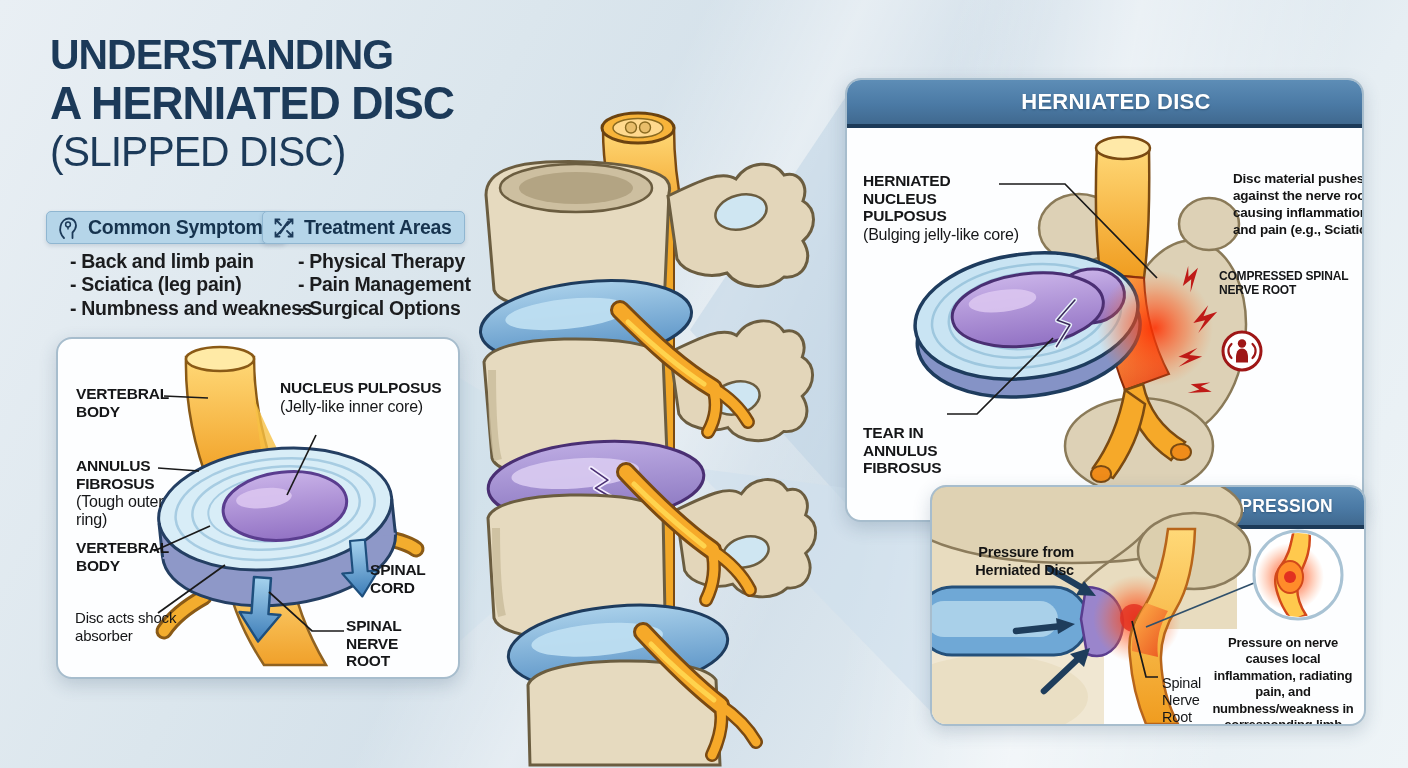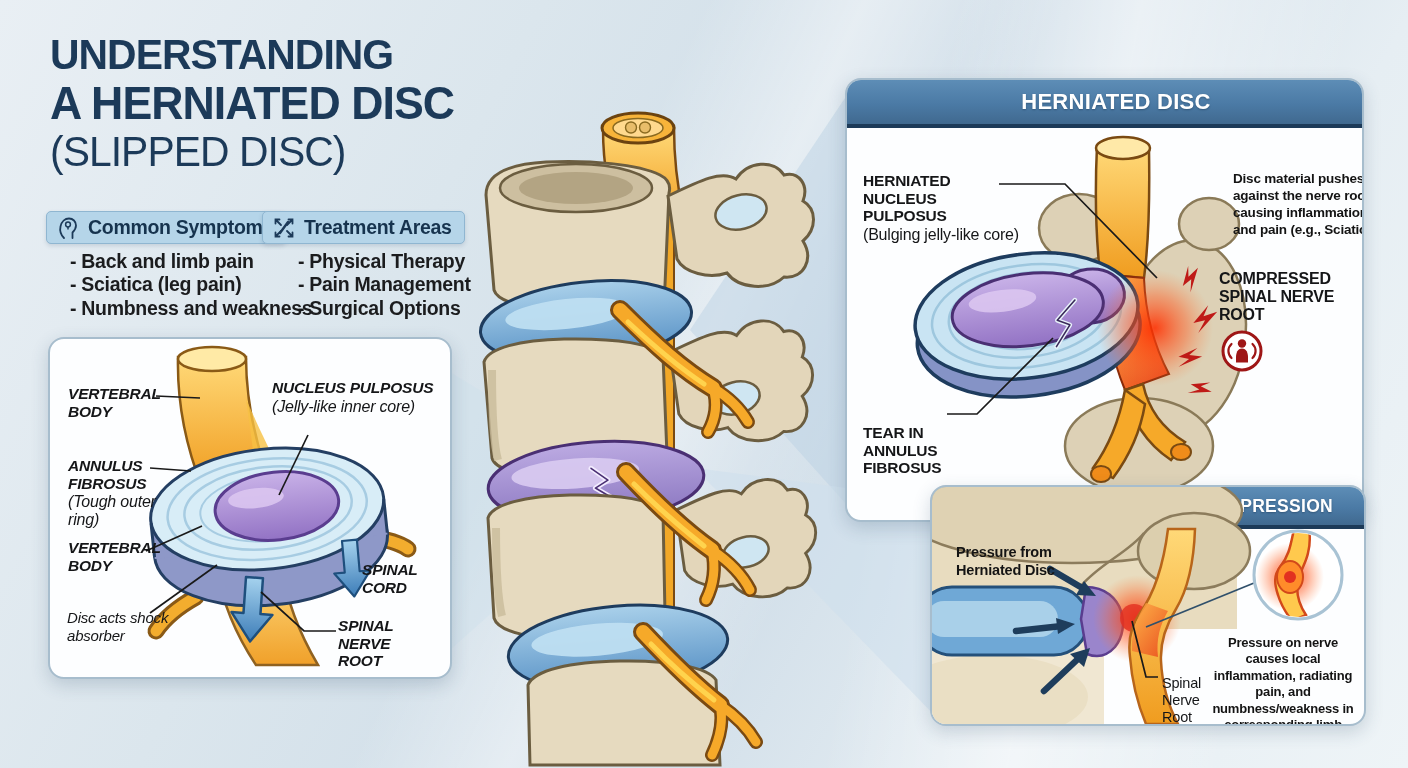--- a/index.html
+++ b/index.html
@@ -203,21 +203,21 @@
       <g>
         <path d="M175,532 C206,565 230,588 252,605" stroke="#7a4a12" stroke-width="20"></path>
         <path d="M252,605 C268,616 280,628 288,642 M252,605 C256,622 252,638 244,655" stroke="#7a4a12" stroke-width="14"></path>
         <path d="M175,532 C206,565 230,588 252,605" stroke="#f6a929" stroke-width="14"></path>
         <path d="M252,605 C268,616 280,628 288,642 M252,605 C256,622 252,638 244,655" stroke="#f6a929" stroke-width="9"></path>
         <path d="M183,544 C208,570 228,586 246,600" stroke="#ffd34d" stroke-width="5"></path>
       </g>
     </g>
   </svg>
 
-  <div class="panel" style="left:48px;top:337px;width:400px;height:338px;font-style:italic;">
+  <div class="panel" style="left:56px;top:337px;width:400px;height:338px;">
     <svg width="400" height="338" style="left:0;top:0" viewBox="0 0 400 338">
 
       <g>
         <path d="M128,18 C127,62 135,105 152,148 L215,128 C202,90 196,52 196,18 Z" fill="url(#goldV)" stroke="#8a5a16" stroke-width="2.5"></path>
         <ellipse cx="162" cy="20" rx="34" ry="12" fill="#ffeaa6" stroke="#8a5a16" stroke-width="2.5"></ellipse>
         <path d="M196,60 C214,100 228,130 242,150 L210,162 Z" fill="#f6c044" stroke="none" opacity=".8"></path>
       </g>
 
       <g>
         <path d="M166,228 C172,262 186,296 206,326 L268,326 C248,292 236,258 232,228 Z" fill="url(#goldV)" stroke="#8a5a16" stroke-width="2.5" opacity=".95"></path>
@@ -317,21 +317,21 @@
       <g stroke="#1a1a1a" stroke-width="1.7" fill="none">
         <path d="M152,56 L218,56 L310,150"></path>
         <path d="M100,286 L130,286 L206,210"></path>
       </g>
     </svg>
     <div class="lbl" style="left:16px;top:92px;width:170px;">
       <span style="display:block;max-width:108px;">HERNIATED NUCLEUS PULPOSUS</span>
       <span class="sub">(Bulging jelly-like core)</span>
     </div>
     <div class="para" style="left:358px;top:90px;width:150px;margin-left:28px;">Disc material pushes against the nerve root, causing inflammation and pain (e.g., Sciatica)</div>
-    <div class="lbl" style="left:372px;top:190px;width:138px;font-size:16px;">COMPRESSED SPINAL NERVE ROOT</div>
+    <div class="lbl" style="left:372px;top:190px;width:138px;font-size:12px;">COMPRESSED SPINAL NERVE ROOT</div>
     <svg width="46" height="46" viewBox="0 0 46 46" style="left:372px;top:248px;">
       <circle cx="23" cy="23" r="19" fill="#ffffff" stroke="#9e1616" stroke-width="3"></circle>
       <circle cx="23" cy="15.5" r="4.2" fill="#9e1616"></circle>
       <path d="M23,20.5 C18.5,20.5 17,25 17,29.5 L17,34.5 L29,34.5 L29,29.5 C29,25 27.5,20.5 23,20.5 Z" fill="#9e1616"></path>
       <path d="M12.5,16 A9.5,9.5 0 0 0 12.5,30" fill="none" stroke="#9e1616" stroke-width="2.2" stroke-linecap="round"></path>
       <path d="M33.5,16 A9.5,9.5 0 0 1 33.5,30" fill="none" stroke="#9e1616" stroke-width="2.2" stroke-linecap="round"></path>
     </svg>
     <div class="lbl" style="left:16px;top:304px;width:100px;margin-top:40px;">TEAR IN ANNULUS FIBROSUS</div>
   </div>
 
@@ -382,17 +382,17 @@
         <g clip-path="url(#insetClip)">
           <circle cx="358" cy="48" r="34" fill="url(#glowRed)"></circle>
           <path d="M362,0 C358,20 356,28 348,38 C342,46 342,54 346,66 C349,76 354,84 360,92 L374,86 C366,74 364,62 366,52 C368,42 374,34 376,24 C378,16 378,6 377,0 Z" fill="#ffc94d" stroke="#d2491a" stroke-width="2.5"></path>
           <ellipse cx="358" cy="48" rx="13" ry="16" fill="#ff8c2a" stroke="#d2491a" stroke-width="2"></ellipse>
           <circle cx="358" cy="48" r="6" fill="#e23020"></circle>
         </g>
       </g>
 
       <polyline points="226,148 214,148 200,92" fill="none" stroke="#1a1a1a" stroke-width="1.7"></polyline>
     </svg>
-    <div class="para" style="left:24px;top:56px;width:118px;font-size:14.5px;">Pressure from Herniated Disc</div>
+    <div class="para" style="left:24px;top:56px;width:118px;font-size:14.5px;text-align:right;">Pressure from Herniated Disc</div>
     <div class="lbl-reg" style="left:230px;top:180px;width:56px;font-size:14.5px;">Spinal Nerve Root</div>
     <div class="para" style="left:278px;top:148px;width:146px;text-align:center;font-size:13px;">Pressure on nerve causes local inflammation, radiating pain, and numbness/weakness in corresponding limb</div>
   </div>
 </div>
 
 </body></html>

